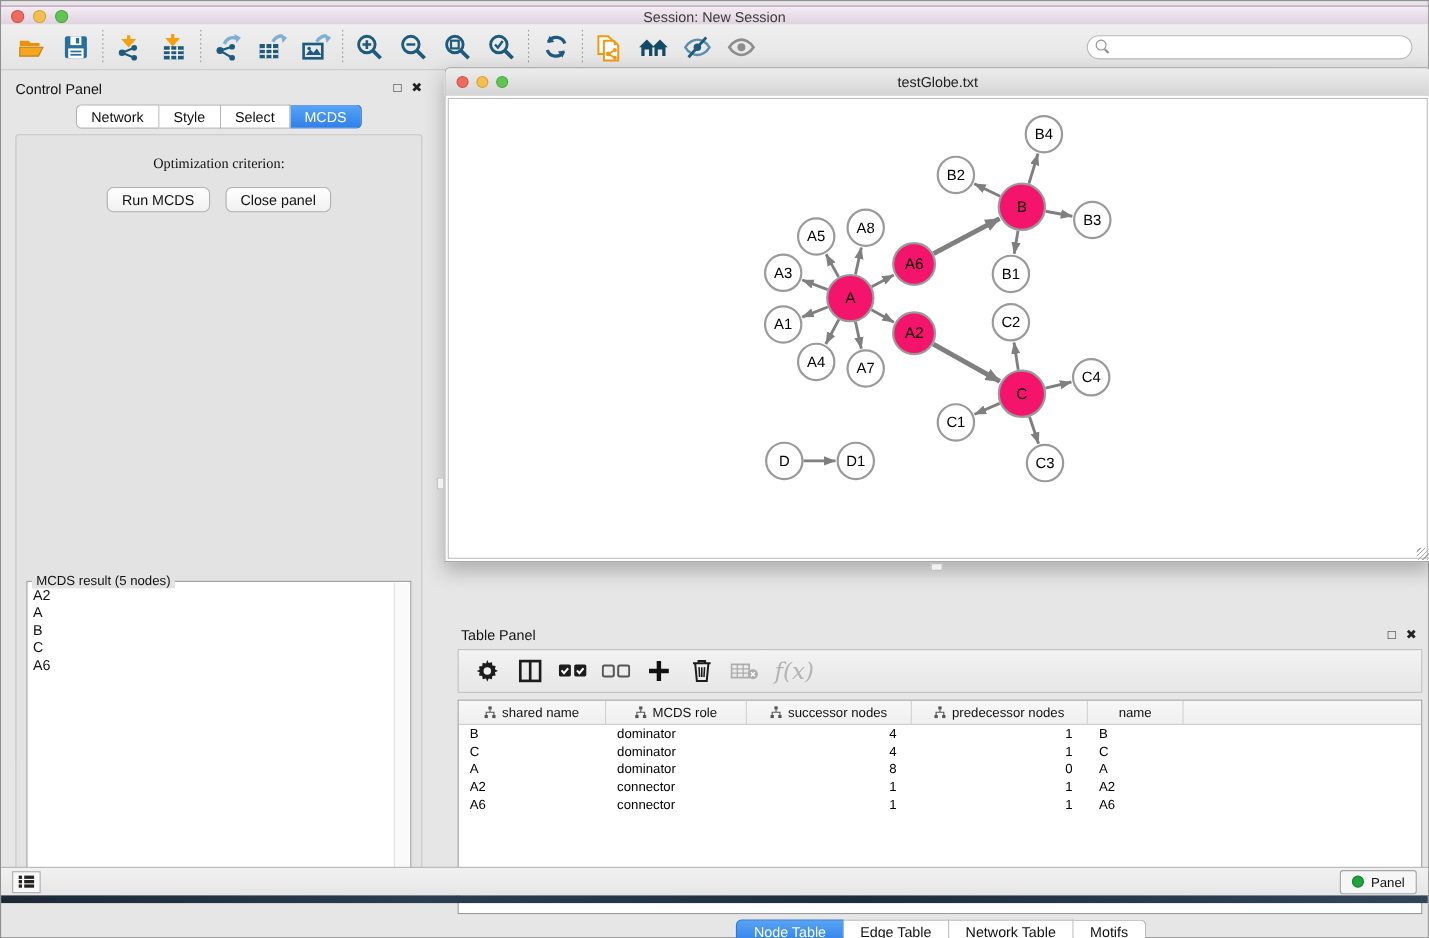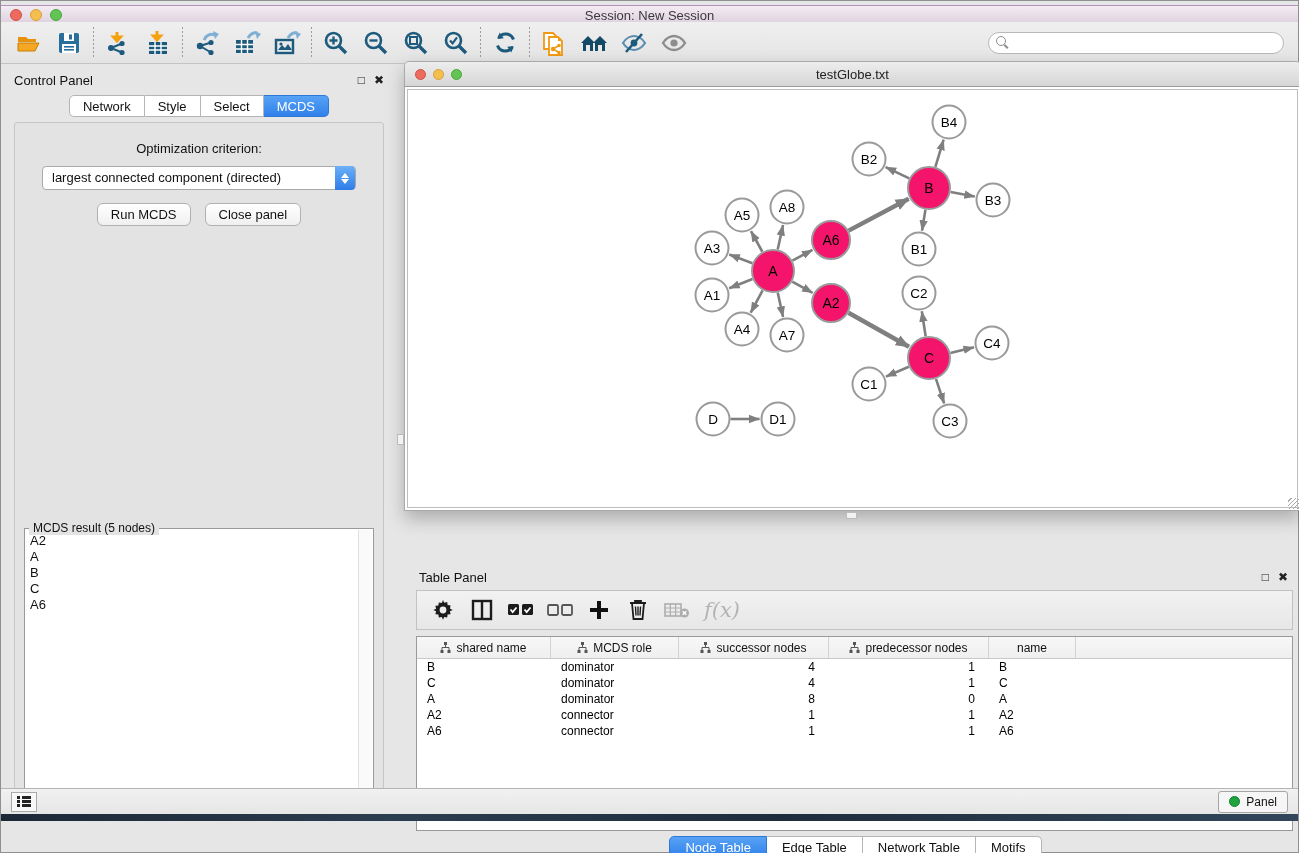--- a/index.html
+++ b/index.html
@@ -37,21 +37,21 @@
   .panel-hdr { height:26px; display:flex; align-items:center; font-size:13px; color:#111; padding:0 8px; }
   .panel-hdr .hdr-btns { margin-left:auto; display:flex; gap:9px; font-size:12px; color:#222; }
   .hdr-btn { cursor:default; line-height:12px; }
   .cp-tabs { text-align:center; margin-top:2px; }
   .seg { display:inline-flex; }
   .seg .tab { background:#fff; border:1px solid #b5b5b5; border-left:none; padding:0 13px; font-size:13px; height:22px; line-height:21px; color:#111; }
   .seg .tab:first-child { border-left:1px solid #b5b5b5; border-radius:5px 0 0 5px; }
   .seg .tab:last-child { border-radius:0 5px 5px 0; }
   .seg .tab.active { background:linear-gradient(#58a3f5,#2f80ea); border-color:#2f78d8; color:#fff; }
   .cp-body { position:absolute; left:8px; right:8px; top:55px; bottom:8px; background:#e3e3e3; border:1px solid #c6c6c6; border-radius:3px; }
-  .opt-label { text-align:center; margin-top:18px; font-size:13px; color:#111; }
+  .opt-label { text-align:center; margin-top:18px; font-size:13px; color:#111;font-family:Liberation Serif, serif; }
   .dropdown { position:relative; margin:10px auto 0; width:314px; height:24px; background:#fff; border:1px solid #a9a9a9; border-radius:4px; font-size:13px; line-height:22px; padding-left:9px; color:#111; }
   .dropdown .stepper { position:absolute; right:0; top:-1px; width:20px; height:24px; background:linear-gradient(#6db0f7,#2e7de8); border-radius:0 4px 4px 0; display:flex; flex-direction:column; align-items:center; justify-content:center; gap:1px; }
   .stepper i { width:0; height:0; border-left:4px solid transparent; border-right:4px solid transparent; }
   .stepper i.up { border-bottom:5px solid #fff; }
   .stepper i.dn { border-top:5px solid #fff; }
   .btn-row { text-align:center; margin-top:13px; display:flex; justify-content:center; gap:14px; }
   .aqua-btn { background:linear-gradient(#ffffff,#f0f0f0); border:1px solid #b1b1b1; border-radius:6px; height:23px; padding:0 13px; font-size:13px; color:#111; }
   .result-box { position:absolute; left:9px; right:9px; top:405px; bottom:12px; background:#fff; border:1px solid #9a9a9a; }
   .result-legend { position:absolute; top:-8px; left:4px; background:#e3e3e3; padding:0 4px; font-size:12px; color:#111;text-align:center; }
   .result-list { position:absolute; inset:4px 16px 2px 5px; font-size:13px; color:#111; overflow:hidden; }
@@ -269,27 +269,20 @@
       <div class="cp-tabs">
         <div class="seg">
           <span class="tab">Network</span>
           <span class="tab">Style</span>
           <span class="tab">Select</span>
           <span class="tab active">MCDS</span>
         </div>
       </div>
       <div class="cp-body">
         <div class="opt-label">Optimization criterion:</div>
-        <div class="dropdown">
-          <span>largest connected component (directed)</span>
-          <span class="stepper">
-              <i class="up"></i>
-              <i class="dn"></i>
-            </span>
-        </div>
         <div class="btn-row">
           <button class="aqua-btn">Run MCDS</button>
           <button class="aqua-btn">Close panel</button>
         </div>
         <div class="result-box">
           <span class="result-legend">MCDS result (5 nodes)</span>
           <div class="result-list">
               <div class="result-item">A2</div>
               <div class="result-item">A</div>
               <div class="result-item">B</div>

